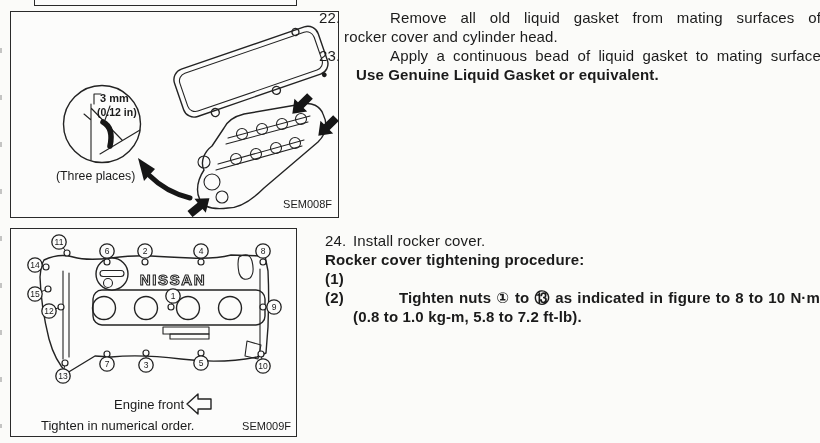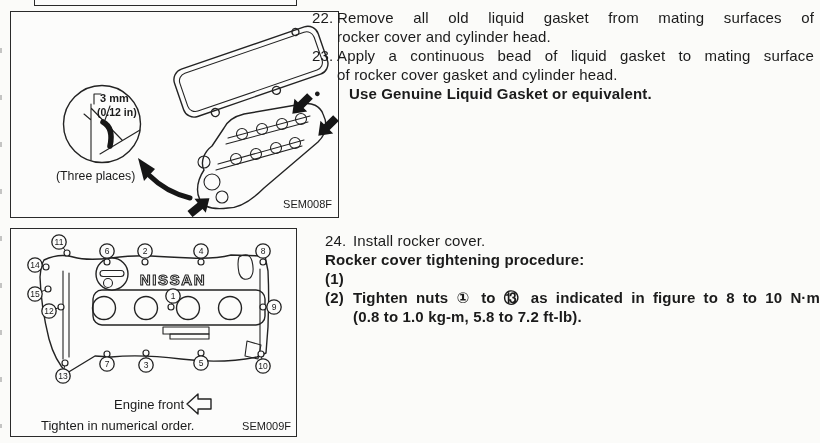--- a/index.html
+++ b/index.html
@@ -21,29 +21,29 @@
     border-left:1.6px solid #2a2a2a;border-right:1.6px solid #2a2a2a;
     border-bottom:1.6px solid #2a2a2a;background:#fcfcfb;
   }
   
   .binding{
     position:absolute;left:0;top:48px;width:2px;height:380px;opacity:.5;
     background:repeating-linear-gradient(180deg,#8d8d8d 0 5px,transparent 5px 47px);
   }
   
   .text-col{position:absolute;font-size:15px;line-height:19px;letter-spacing:.15px;}
-  .text-top{left:312px;top:8px;width:502px;}
+  .text-top{left:319px;top:8px;width:502px;}
   .text-bottom{left:325px;top:231px;width:495px;}
   .itm{display:flex;}
   .itm .num{flex:0 0 25px;}
   .text-bottom .itm .num{flex:0 0 28px;}
   .itm.bullet .num{flex:0 0 35px;padding-left:2px;font-size:11px;}
   .itm .body{flex:1;min-width:0;}
   .ln{white-space:nowrap;}
-  .ln.j{white-space:normal;text-align:justify;text-align-last:justify;}
+  .ln.j{white-space:normal;text-align:justify;text-align-last:justify;margin-left:46px;}
   .b{font-weight:bold;}
   
   .art{stroke:#232323;fill:none;stroke-width:1.4;stroke-linecap:round;stroke-linejoin:round;}
   .thin{stroke-width:1.1;}
   .fillink{fill:#161616;stroke:none;}
   .paper{fill:#fcfcfb;}
   text.figtext{fill:#1b1b1b;stroke:none;font-family:"Liberation Sans","DejaVu Sans",sans-serif;}
   .callout1{font-size:11px;font-weight:bold;}
   .callout2{font-size:10.5px;font-weight:bold;}
   .note{font-size:12.3px;}
@@ -216,21 +216,20 @@
     <span class="num">22.</span>
     <div class="body">
       <div class="ln j">Remove all old liquid gasket from mating surfaces of</div>
       <div class="ln">rocker cover and cylinder head.</div>
     </div>
   </div>
   <div class="itm">
     <span class="num">23.</span>
     <div class="body">
       <div class="ln j">Apply a continuous bead of liquid gasket to mating surface</div>
-      <div class="ln">of rocker cover gasket and cylinder head.</div>
     </div>
   </div>
   <div class="itm bullet b">
     <span class="num">●</span>
     <div class="body">
       <div class="ln">Use Genuine Liquid Gasket or equivalent.</div>
     </div>
   </div>
 </div>
 

